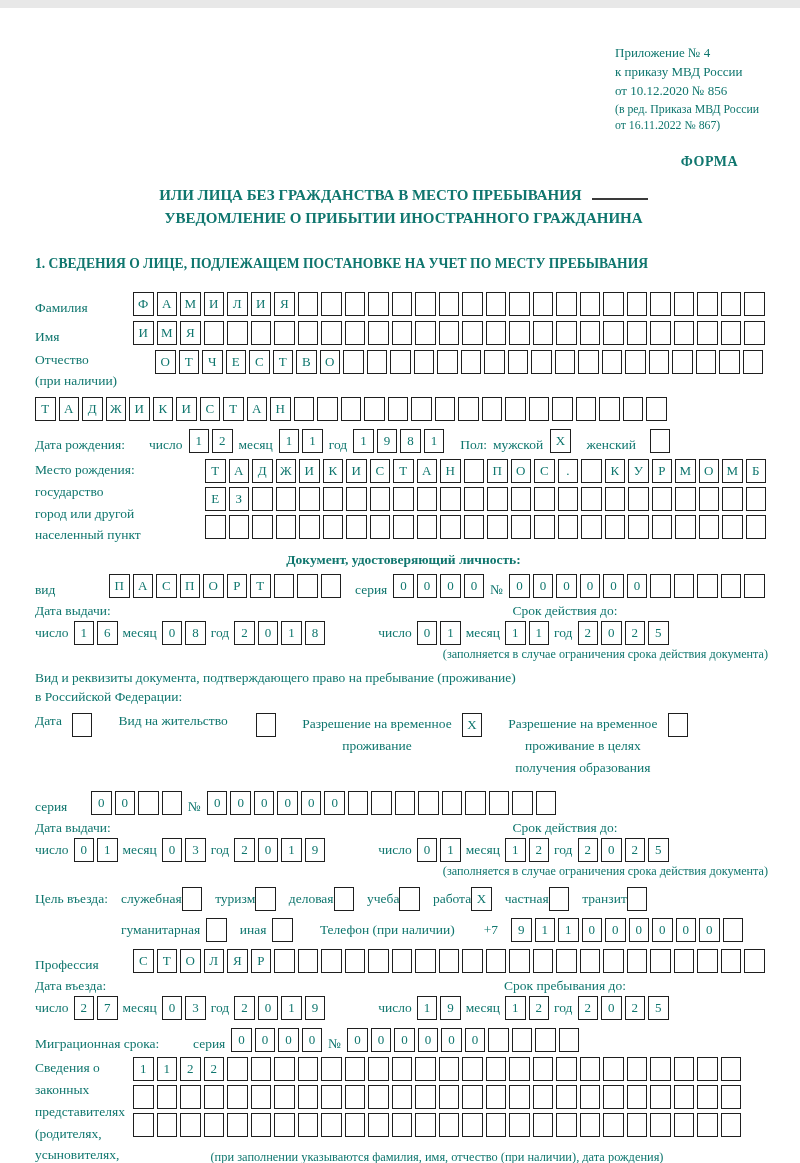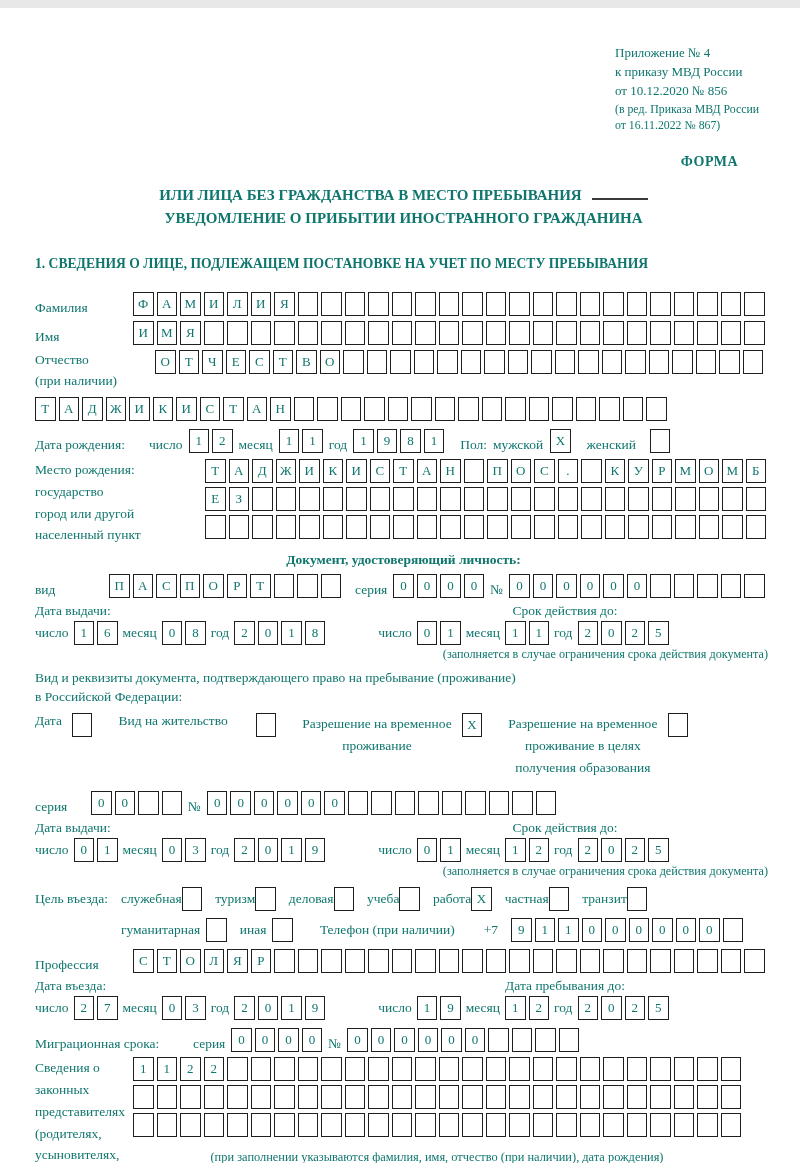--- a/index.html
+++ b/index.html
@@ -627,21 +627,21 @@
         <span class="cell"></span>
         <span class="cell"></span>
         <span class="cell"></span>
         <span class="cell"></span>
         <span class="cell"></span>
       </span>
   </div>
 
   <div class="dhead">
     <span class="dh-left">Дата въезда:</span>
-    <span class="dh-right">Дата пребывания до:</span>
+    <span class="dh-right">Срок пребывания до:</span>
   </div>
   <div class="drow" style="margin-bottom:8px">
     <span class="dgroup">
       <span class="sub" style="margin-left:0">число</span>
       <span class="cells">
           <span class="cell">2</span>
           <span class="cell">7</span>
         </span>
       <span class="sub gapL">месяц</span>
       <span class="cells">

